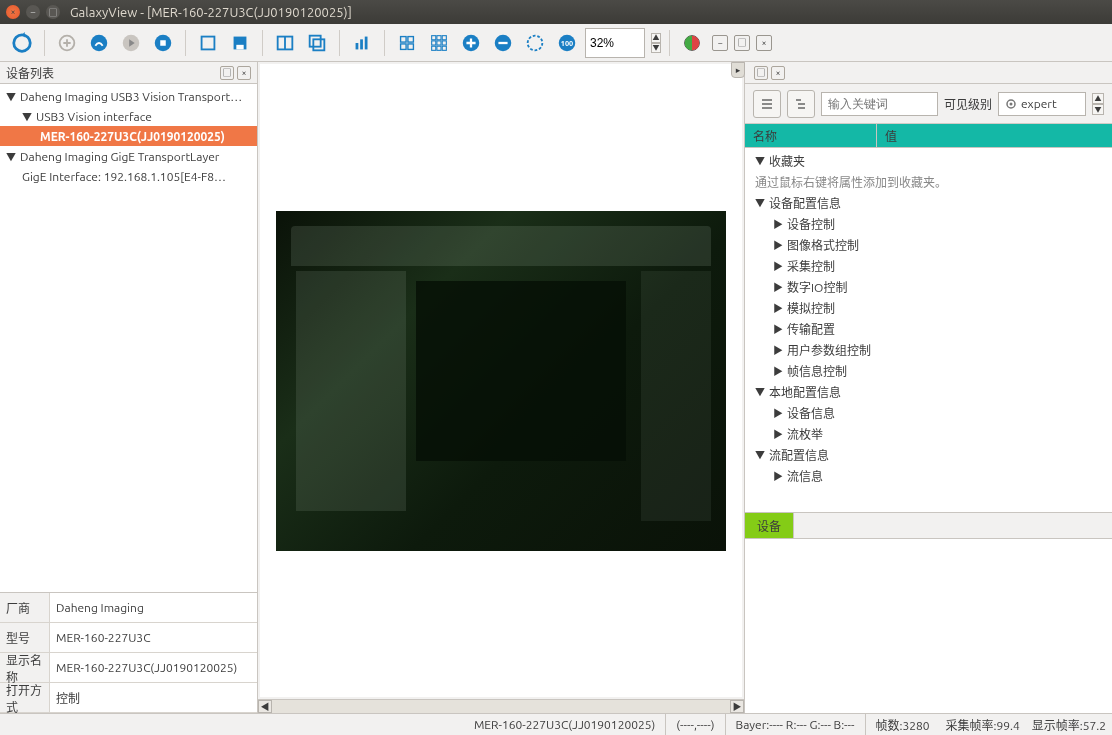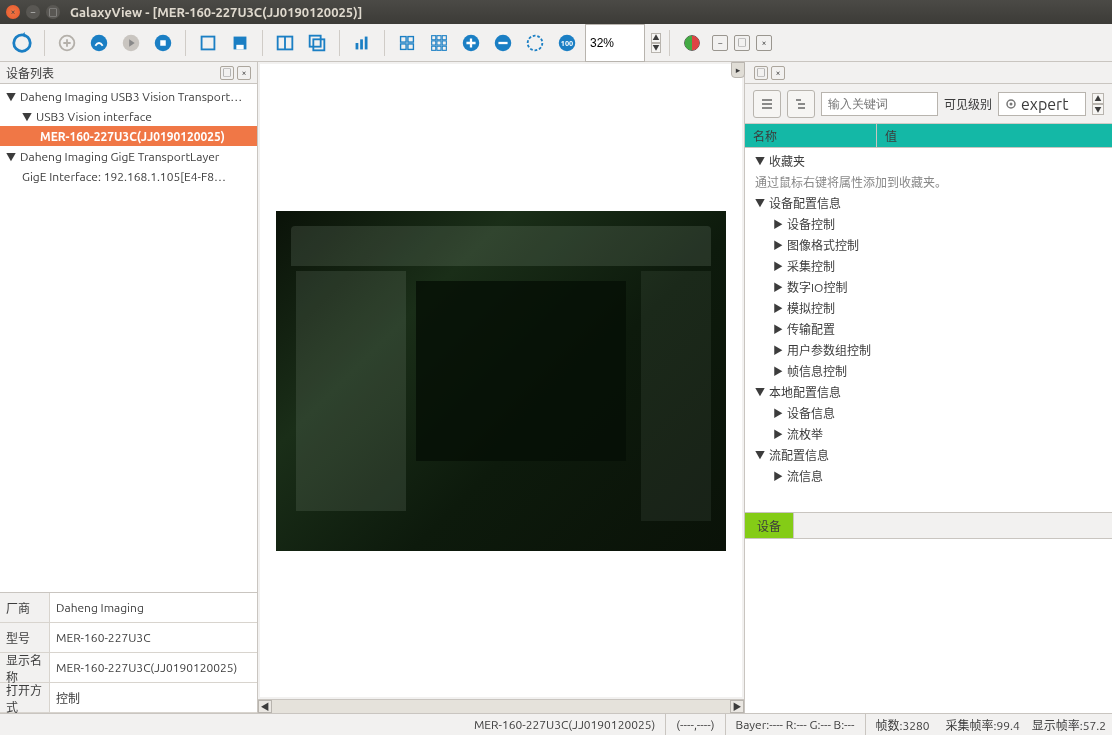--- a/index.html
+++ b/index.html
@@ -5,28 +5,28 @@
 * { box-sizing: border-box; margin: 0; padding: 0; }
 body { font-family: "Ubuntu", "Noto Sans CJK SC", sans-serif; font-size: 12px; background: #f2f1f0; color: #3c3c3c; width: 1112px; height: 735px; overflow: hidden; display: flex; flex-direction: column; }
 
 
 .titlebar { height: 24px; background: linear-gradient(#4b4a46, #3c3b37); display: flex; align-items: center; padding: 0 6px; gap: 6px; }
 .win-btns { display: flex; gap: 6px; }
 .win-btn { width: 14px; height: 14px; border-radius: 50%; display: flex; align-items: center; justify-content: center; font-size: 9px; }
 .win-close { background: radial-gradient(#f07746, #e8572a); }
 .win-min { background: #595753; color: #ccc; }
 .win-max { background: #595753; color: #ccc; }
-.title-text { color: #dfd9ce; font-weight: bold; font-size: 13px; margin-left: 4px; }
+.title-text { color: #dfd9ce; font-weight: normal; font-size: 13px; margin-left: 4px; }
 
 
 .toolbar { height: 38px; background: #f2f1f0; border-bottom: 1px solid #c9c5c0; display: flex; align-items: center; padding: 0 8px; gap: 4px; }
 .tbtn { width: 28px; height: 28px; border-radius: 3px; display: flex; align-items: center; justify-content: center; cursor: pointer; }
 .tbtn svg { width: 22px; height: 22px; }
 .tsep { width: 1px; height: 26px; background: #d0ccc7; margin: 0 4px; }
-.zoom-input { width: 60px; height: 38px; border: 1px solid #b8b4ae; background: #fff; padding: 0 4px; font-size: 12px; }
+.zoom-input { width: 60px; height: 30px; border: 1px solid #b8b4ae; background: #fff; padding: 0 4px; font-size: 12px; }
 .spinner { display: flex; flex-direction: column; margin-left: 2px; }
 .spinner div { width: 10px; height: 10px; border: 1px solid #b8b4ae; background: #f6f5f3; font-size: 7px; line-height: 7px; text-align: center; cursor: pointer; }
 .tb-small { width: 16px; height: 16px; border: 1px solid #9a968f; border-radius: 2px; display: flex; align-items: center; justify-content: center; font-size: 9px; cursor: pointer; background: #f2f1f0; margin-left: 2px; }
 
 
 .main { flex: 1; display: flex; min-height: 0; }
 .panel-left { width: 258px; display: flex; flex-direction: column; border-right: 1px solid #c9c5c0; }
 .panel-header { height: 22px; display: flex; align-items: center; padding: 0 6px; background: #f2f1f0; border-bottom: 1px solid #c9c5c0; }
 .panel-header span { flex: 1; }
 .panel-hbtn { width: 14px; height: 14px; border: 1px solid #aca69d; border-radius: 2px; margin-left: 3px; display: flex; align-items: center; justify-content: center; font-size: 9px; cursor: pointer; }
@@ -52,21 +52,21 @@
 .cam-right { position: absolute; top: 60px; right: 15px; width: 70px; height: 250px; background: rgba(160,180,160,0.1); }
 .hscroll { height: 14px; background: #f2f1f0; display: flex; border-top: 1px solid #c9c5c0; }
 .scroll-arrow { width: 14px; border: 1px solid #b8b4ae; background: #eae7e2; text-align: center; font-size: 9px; line-height: 12px; cursor: pointer; }
 .scroll-track { flex: 1; background: #e5e2db; }
 
 .panel-right { width: 368px; display: flex; flex-direction: column; border-left: 1px solid #c9c5c0; position: relative; }
 .prop-toolbar { height: 40px; display: flex; align-items: center; padding: 0 8px; gap: 6px; border-bottom: 1px solid #d0ccc7; }
 .prop-tbtn { width: 28px; height: 28px; border: 1px solid #b8b4ae; border-radius: 3px; background: #f6f5f3; display: flex; align-items: center; justify-content: center; cursor: pointer; }
 .prop-search { flex: 1; height: 24px; border: 1px solid #b8b4ae; background: #fff; padding: 0 6px; color: #c2410c; font-size: 12px; min-width: 80px; }
 .prop-lbl { font-size: 12px; }
-.prop-select { width: 88px; height: 24px; border: 1px solid #b8b4ae; background: #fff; display: flex; align-items: center; padding: 0 6px; gap: 4px; cursor: pointer; font-size: 16px; }
+.prop-select { width: 88px; height: 24px; border: 1px solid #b8b4ae; background: #fff; display: flex; align-items: center; padding: 0 6px; gap: 4px; cursor: pointer; font-size: 12px; }
 .spinner2 { display: flex; flex-direction: column; }
 .spinner2 div { width: 12px; height: 11px; border: 1px solid #b8b4ae; background: #f6f5f3; font-size: 7px; text-align: center; line-height: 8px; cursor: pointer; }
 
 .prop-header { height: 24px; display: flex; border-bottom: 1px solid #c9c5c0; background: #14b8a6; }
 .prop-header div { padding: 0 8px; display: flex; align-items: center; border-right: 1px solid #c9c5c0; }
 .prop-header .col-name { width: 132px; }
 .prop-header .col-val { flex: 1; border-right: none; }
 
 .prop-tree { flex: 1; background: #fff; overflow: auto; padding: 2px 0; }
 .prop-row { height: 21px; display: flex; align-items: center; padding: 0 6px; cursor: pointer; }

